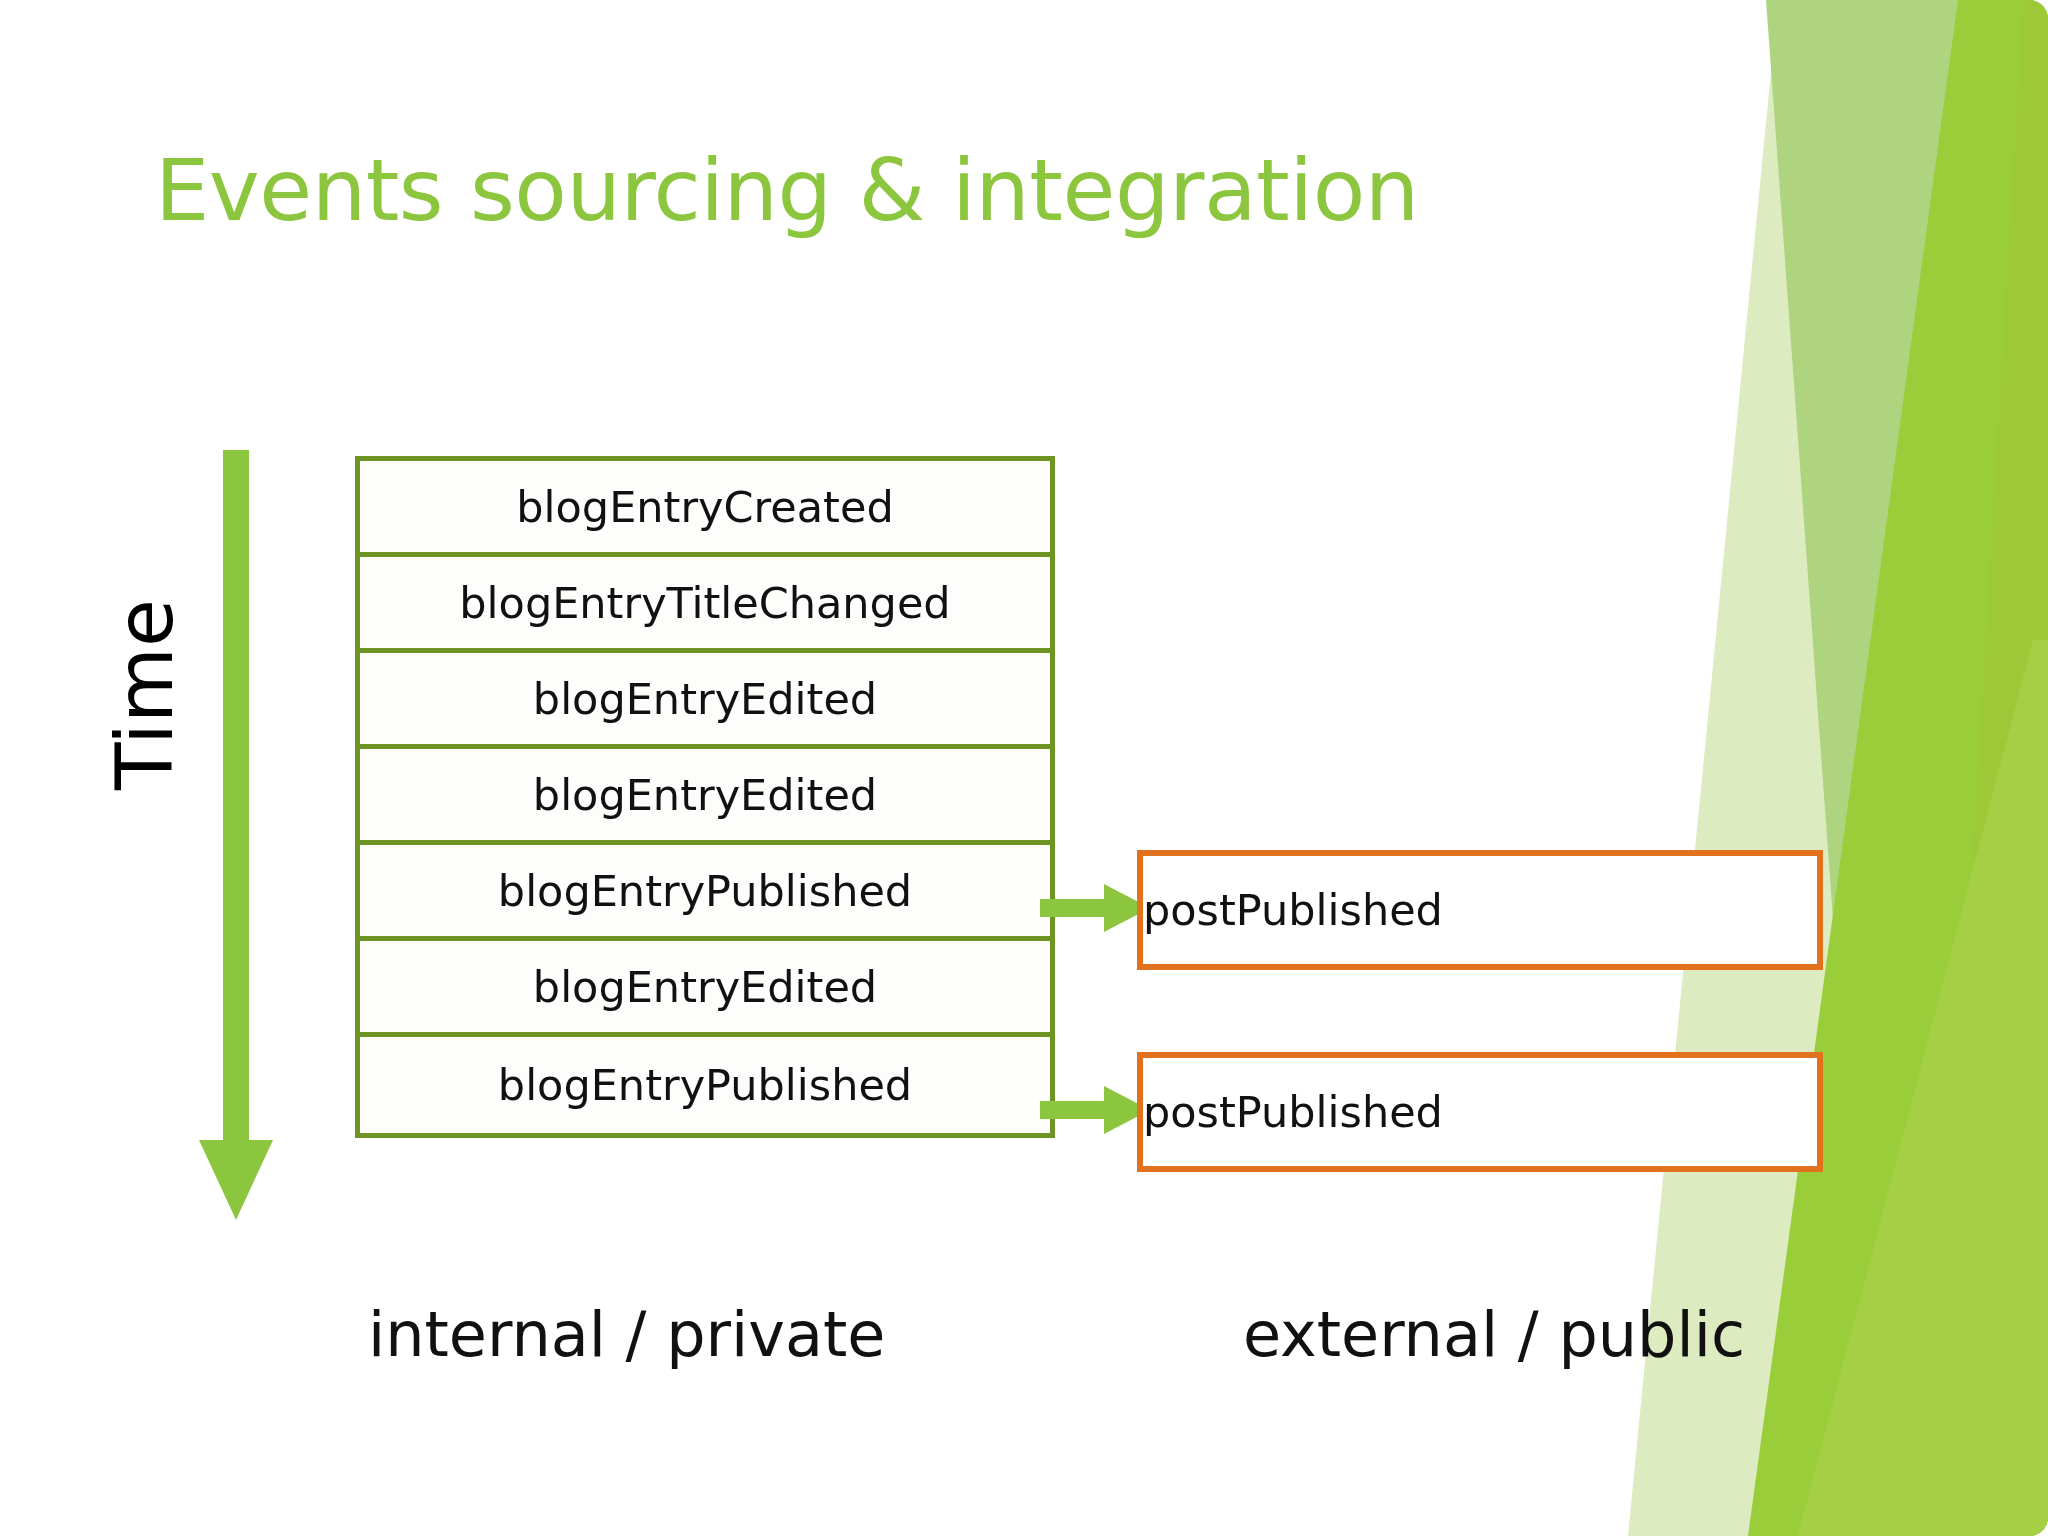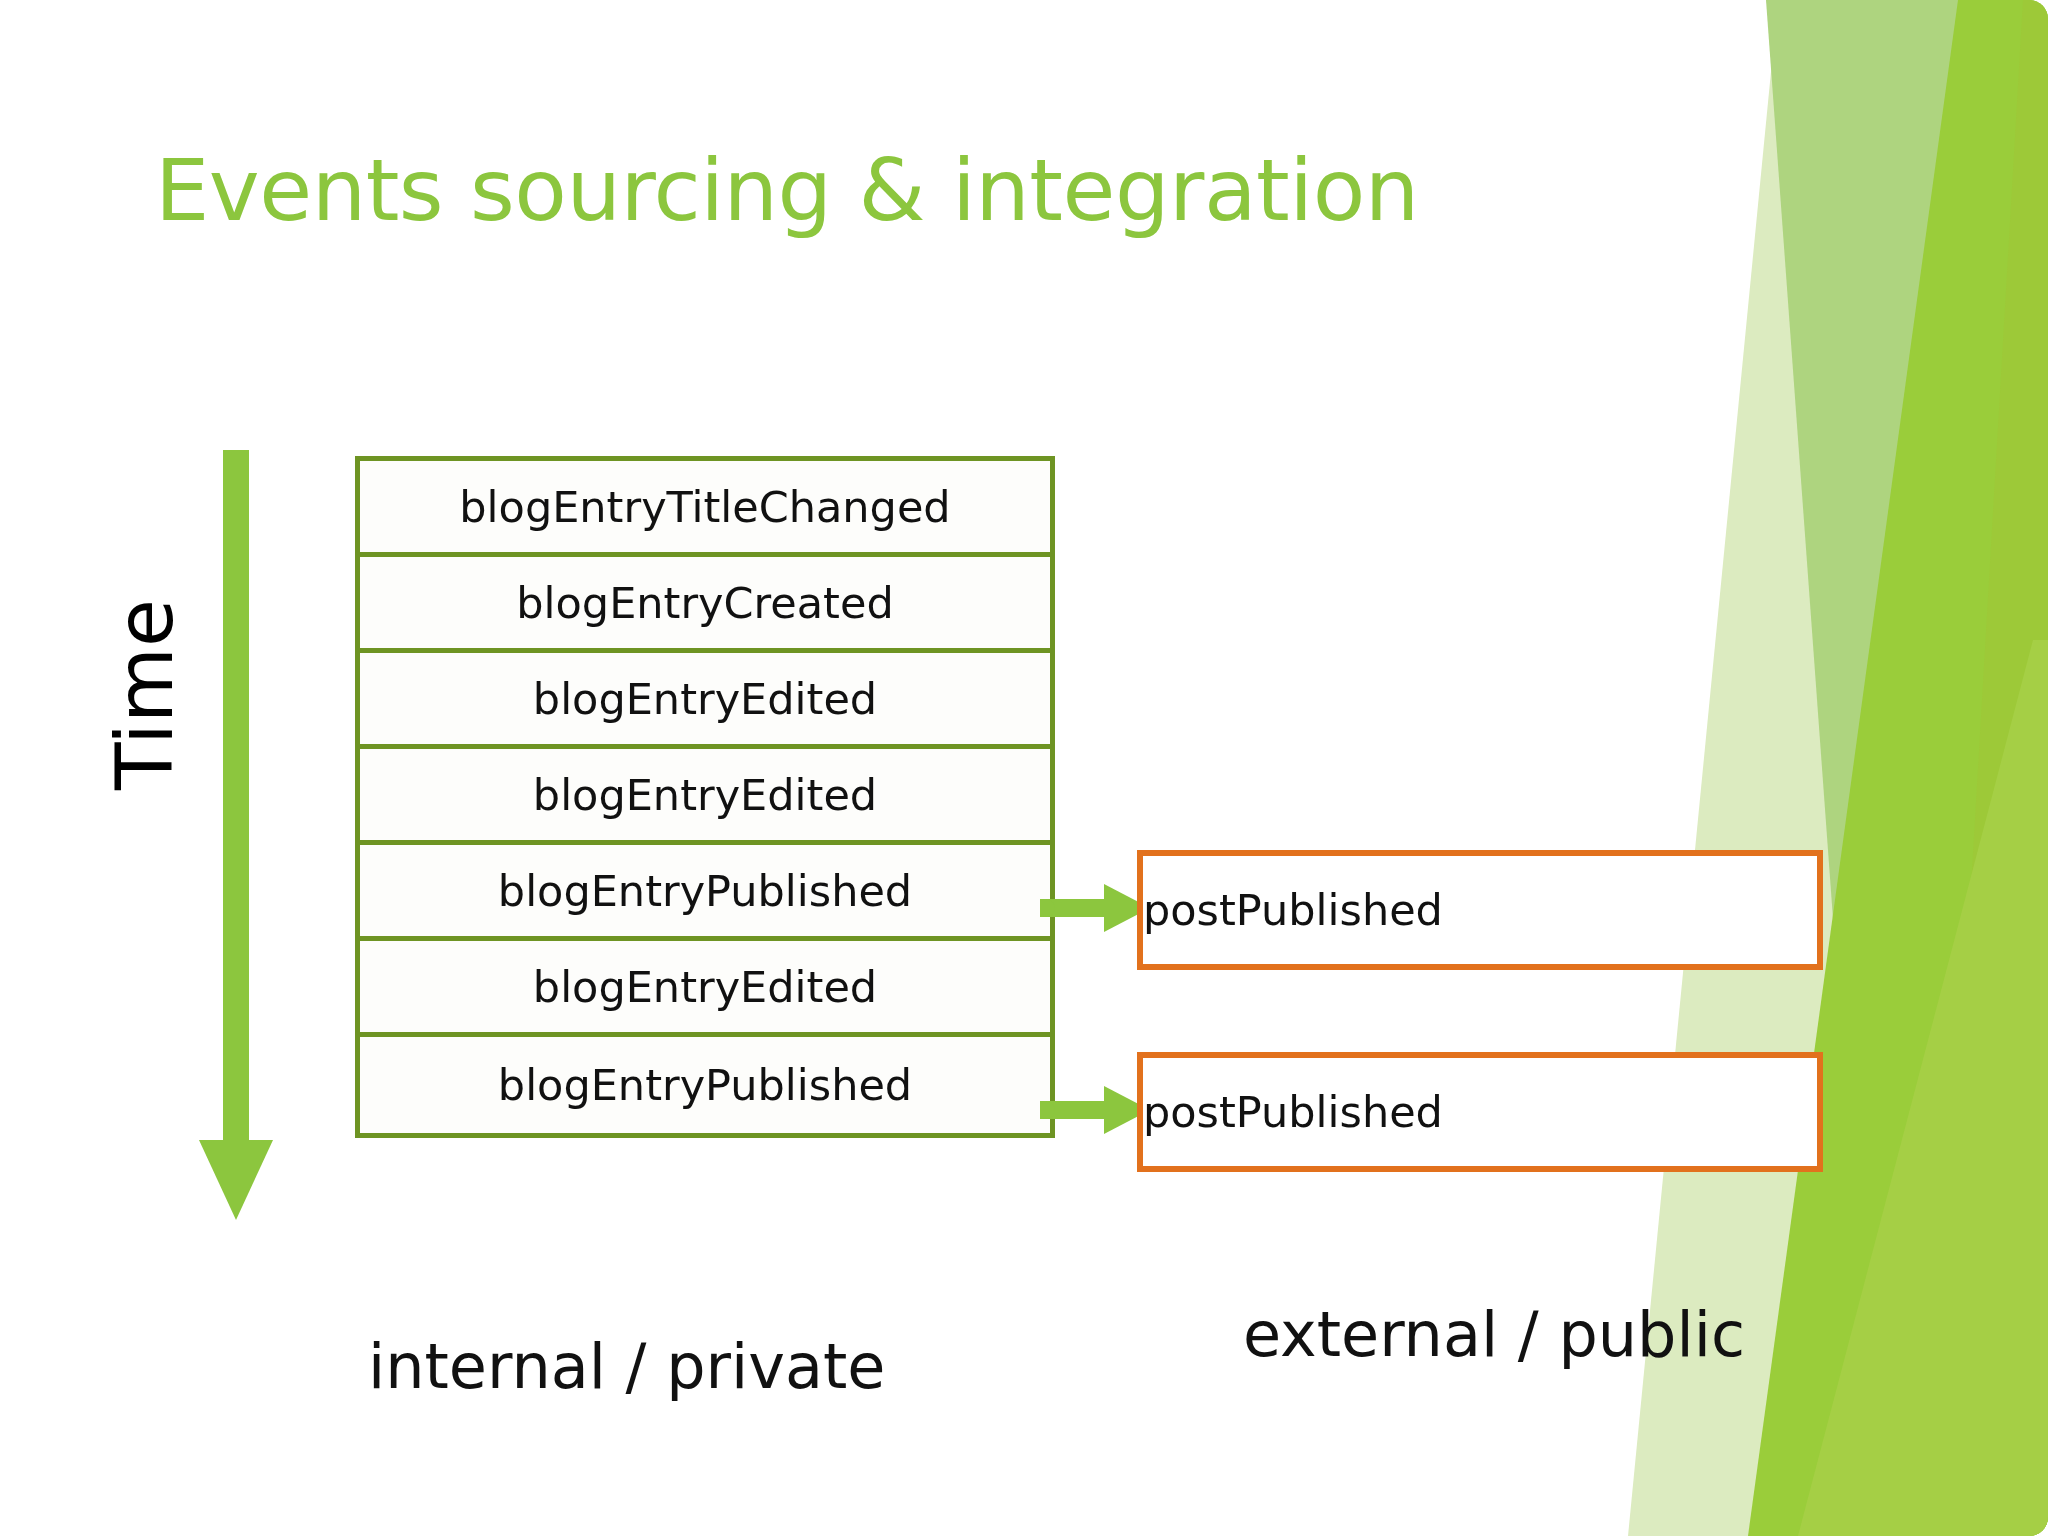--- a/index.html
+++ b/index.html
@@ -128,21 +128,21 @@
   #connector-1 { top: 1080px; }
 
   
   .caption {
     position: absolute;
     font-size: 62px;
     color: #111111;
     font-family: "DejaVu Sans", sans-serif;
     white-space: nowrap;
   }
-  #caption-internal { left: 368px; top: 1298px; margin-top: 32px; }
+  #caption-internal { left: 368px; top: 1298px; }
   #caption-external { left: 1243px; top: 1298px; }
 </style>
 </head>
 <body>
 
 <div id="slide">
 
   <svg id="deco" viewBox="0 0 420 1536" preserveAspectRatio="none">
     <polygon points="150,0 420,0 420,1536 0,1536" fill="#DCEBC0"></polygon>
     <polygon points="138,0 420,0 420,1536 250,1536" fill="#AED47F"></polygon>
@@ -154,24 +154,24 @@
   <div id="title">Events sourcing &amp; integration</div>
 
   <svg id="time-axis" viewBox="0 0 110 770" preserveAspectRatio="none">
     <rect x="38" y="0" width="26" height="700" fill="#8CC63E"></rect>
     <polygon points="14,690 88,690 51,770" fill="#8CC63E"></polygon>
   </svg>
   <div id="time-label">Time</div>
 
   <div id="event-stack">
     <div class="event-box">
+      <span class="event-label">blogEntryCreated</span>
+    </div>
+    <div class="event-box">
       <span class="event-label">blogEntryTitleChanged</span>
-    </div>
-    <div class="event-box">
-      <span class="event-label">blogEntryCreated</span>
     </div>
     <div class="event-box">
       <span class="event-label">blogEntryEdited</span>
     </div>
     <div class="event-box">
       <span class="event-label">blogEntryEdited</span>
     </div>
     <div class="event-box">
       <span class="event-label">blogEntryPublished</span>
     </div>

